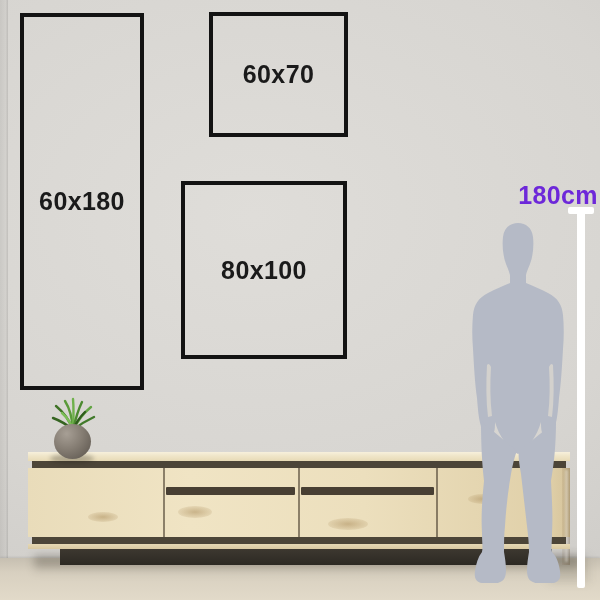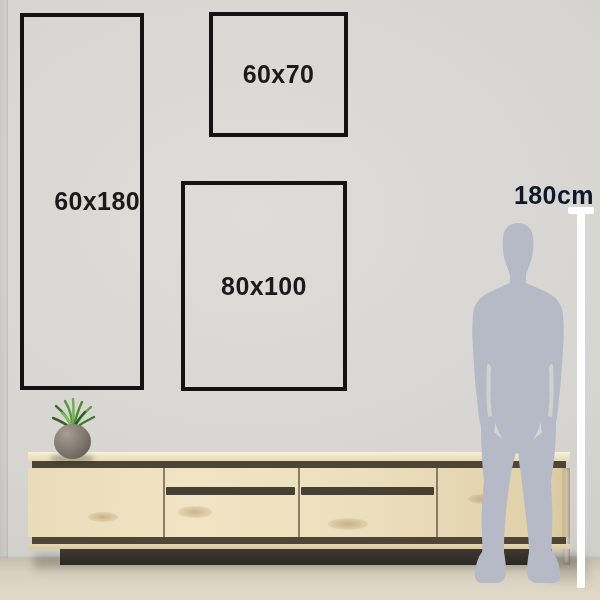--- a/index.html
+++ b/index.html
@@ -81,31 +81,31 @@
     background:radial-gradient(circle at 34% 28%, #a79f95 0%, #857d73 45%, #645d55 85%, #524c45 100%);
   }
   .leaves{position:absolute; left:0; top:0; width:54px; height:38px;}
   
   .person{position:absolute; left:468px; top:223px; width:110px; height:360px;}
   
   .size-shape{
     position:absolute; box-sizing:border-box; border:4px solid #131313;
     display:flex; align-items:center; justify-content:center;
   }
-  .shape-tall {left:20px;  top:13px;  width:124px; height:377px;justify-content:flex-end;}
+  .shape-tall {left:20px;  top:13px;  width:124px; height:377px;}
   .shape-small{left:181px; top:12px;  width:139px; height:125px;margin-left:28px;}
-  .shape-large{left:181px; top:181px; width:166px; height:210px;}
+  .shape-large{left:181px; top:181px; width:166px; height:178px;}
   .shape-round{left:350px; top:11px;  width:172px; height:172px; border-width:3px; border-radius:50%;}
   .size-label{
     color:#1a1a1a; font-size:25px; font-weight:bold; letter-spacing:0.4px; white-space:nowrap;
   }
   
   .marker-label{
-    position:absolute; left:514px; top:181px; width:84px; text-align:left;
-    color:#0f172a; font-size:25px; font-weight:bold; letter-spacing:0.4px;
+    position:absolute; left:514px; top:181px; width:84px; text-align:right;
+    color:#6d28d9; font-size:25px; font-weight:bold; letter-spacing:0.4px;
   }
   .marker-cap{position:absolute; left:568px; top:207px; width:26px; height:7px; background:#ffffff; border-radius:2px;}
   .marker-line{position:absolute; left:577px; top:209px; width:8px;  height:379px; background:#ffffff; border-radius:2px;}
 </style>
 </head>
 <body>
 
 <div class="stage">
 
   <div class="wall"></div>

